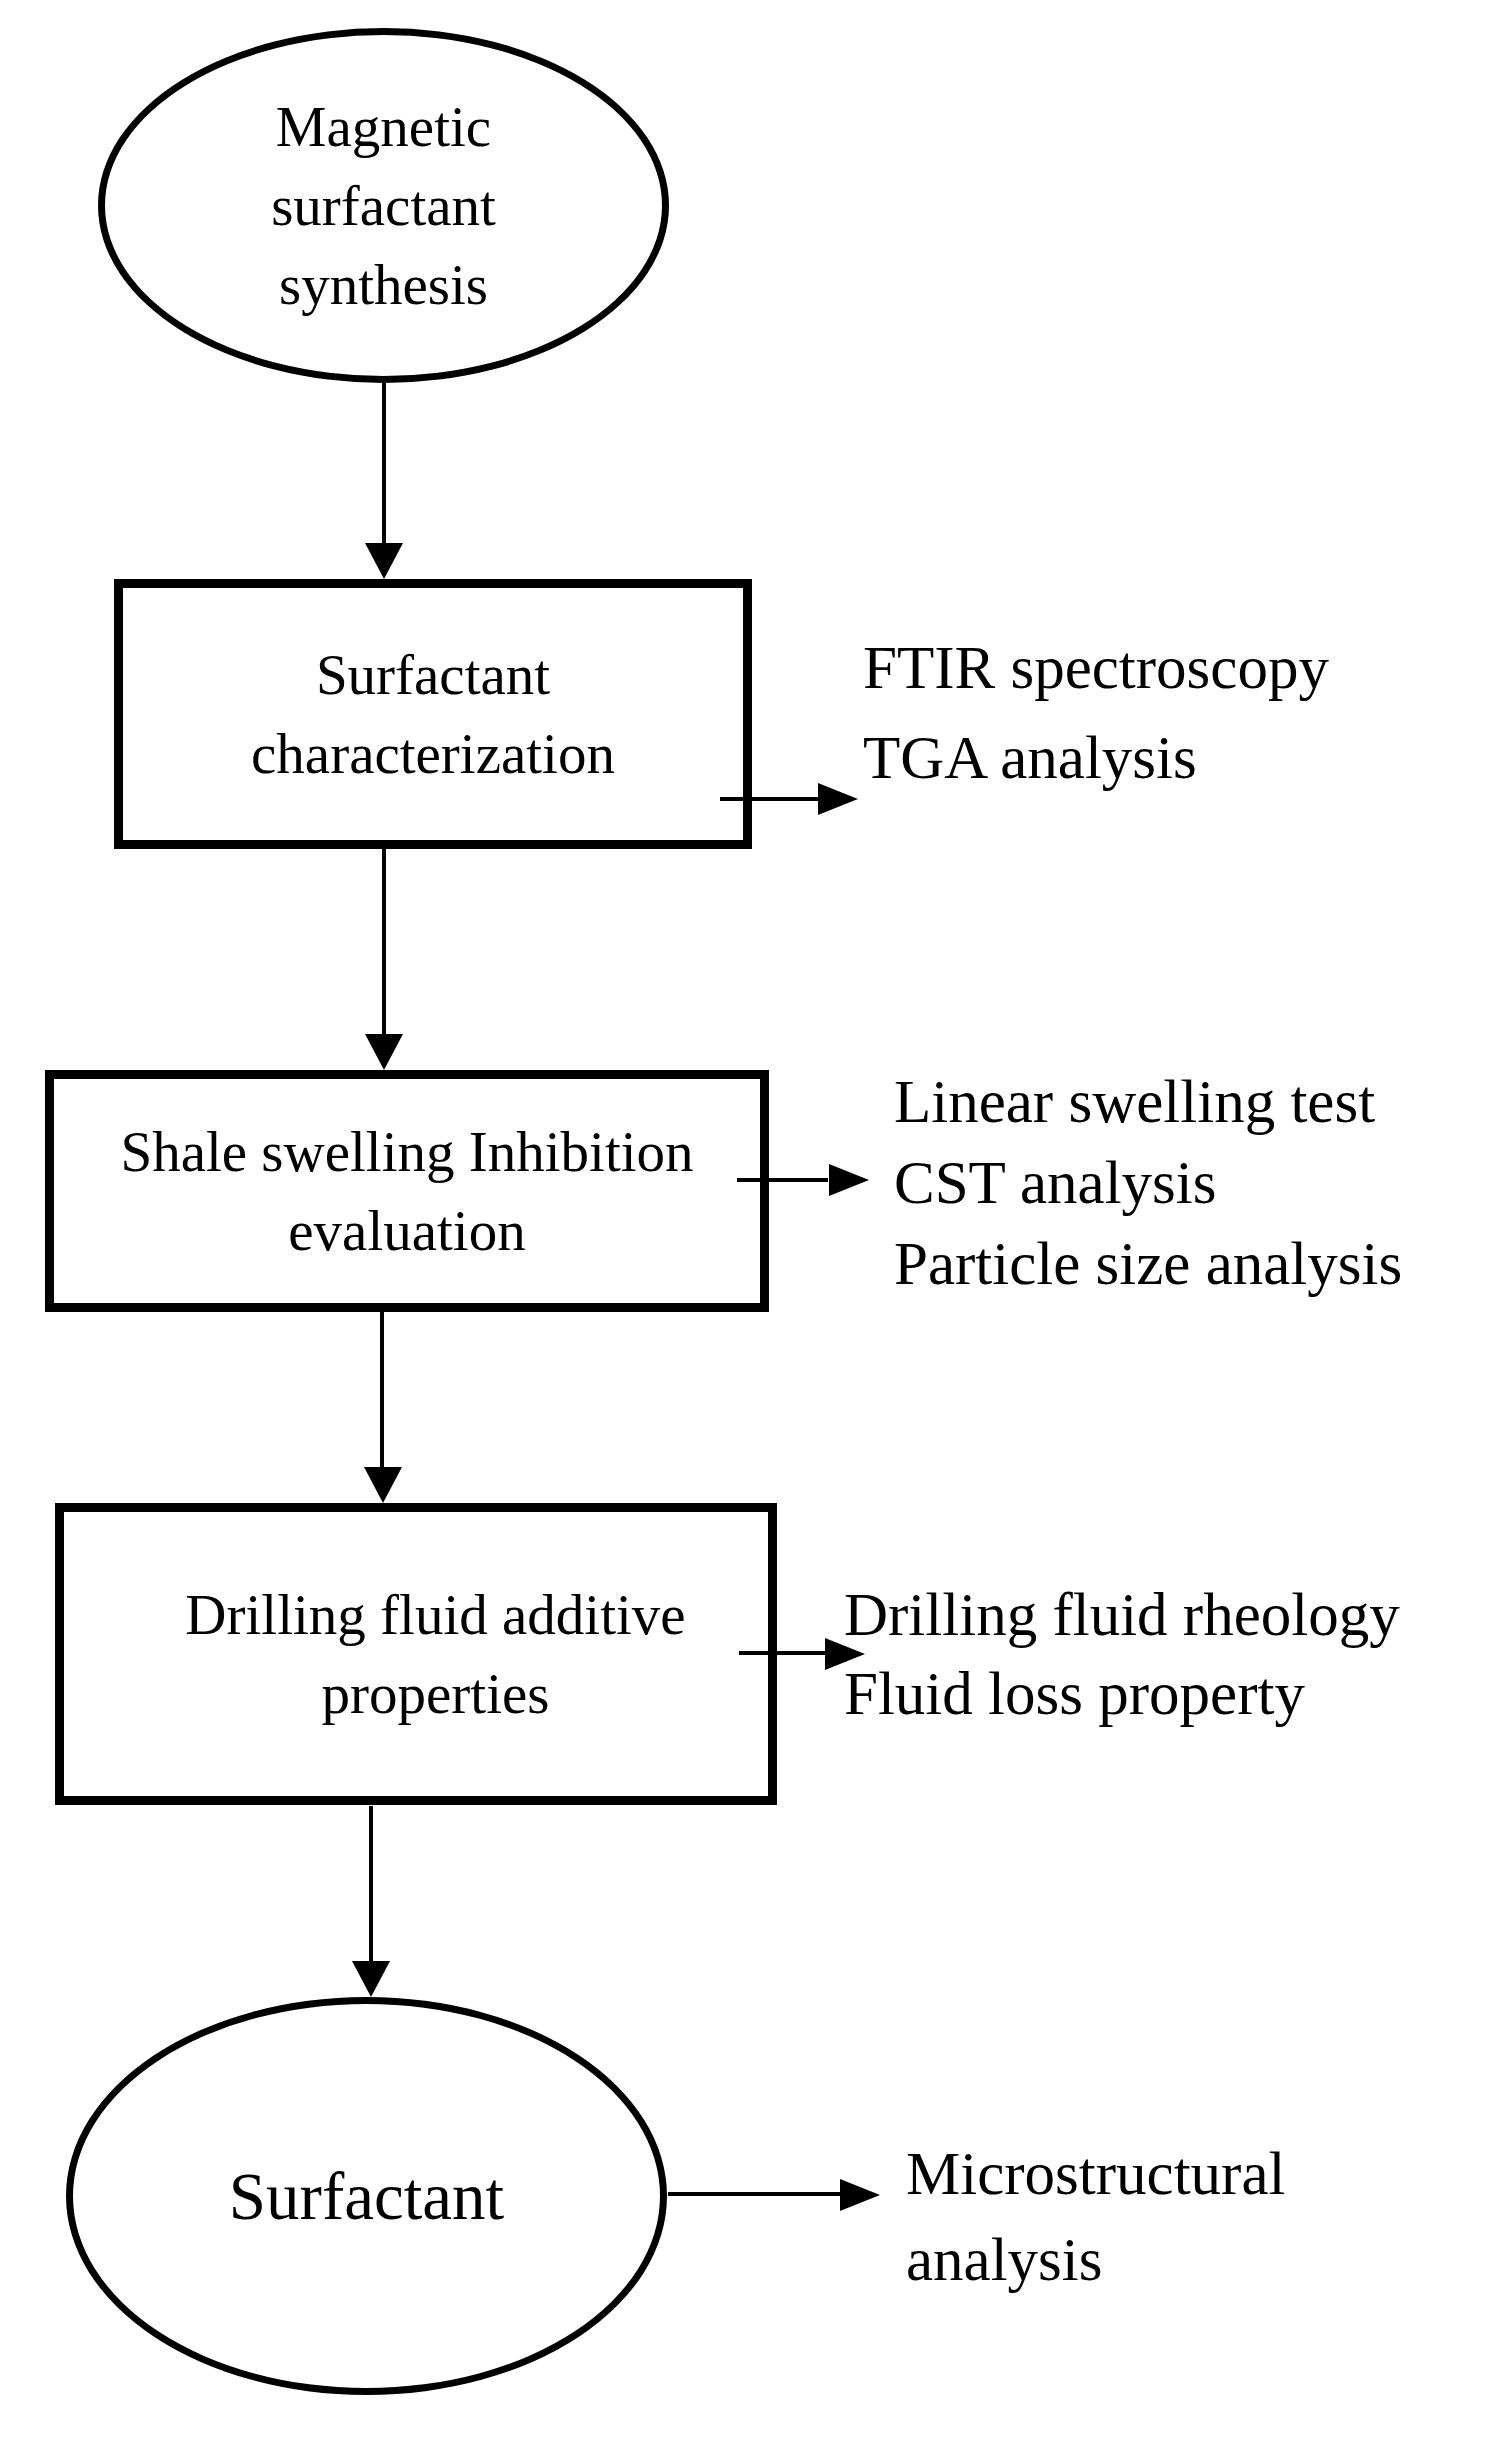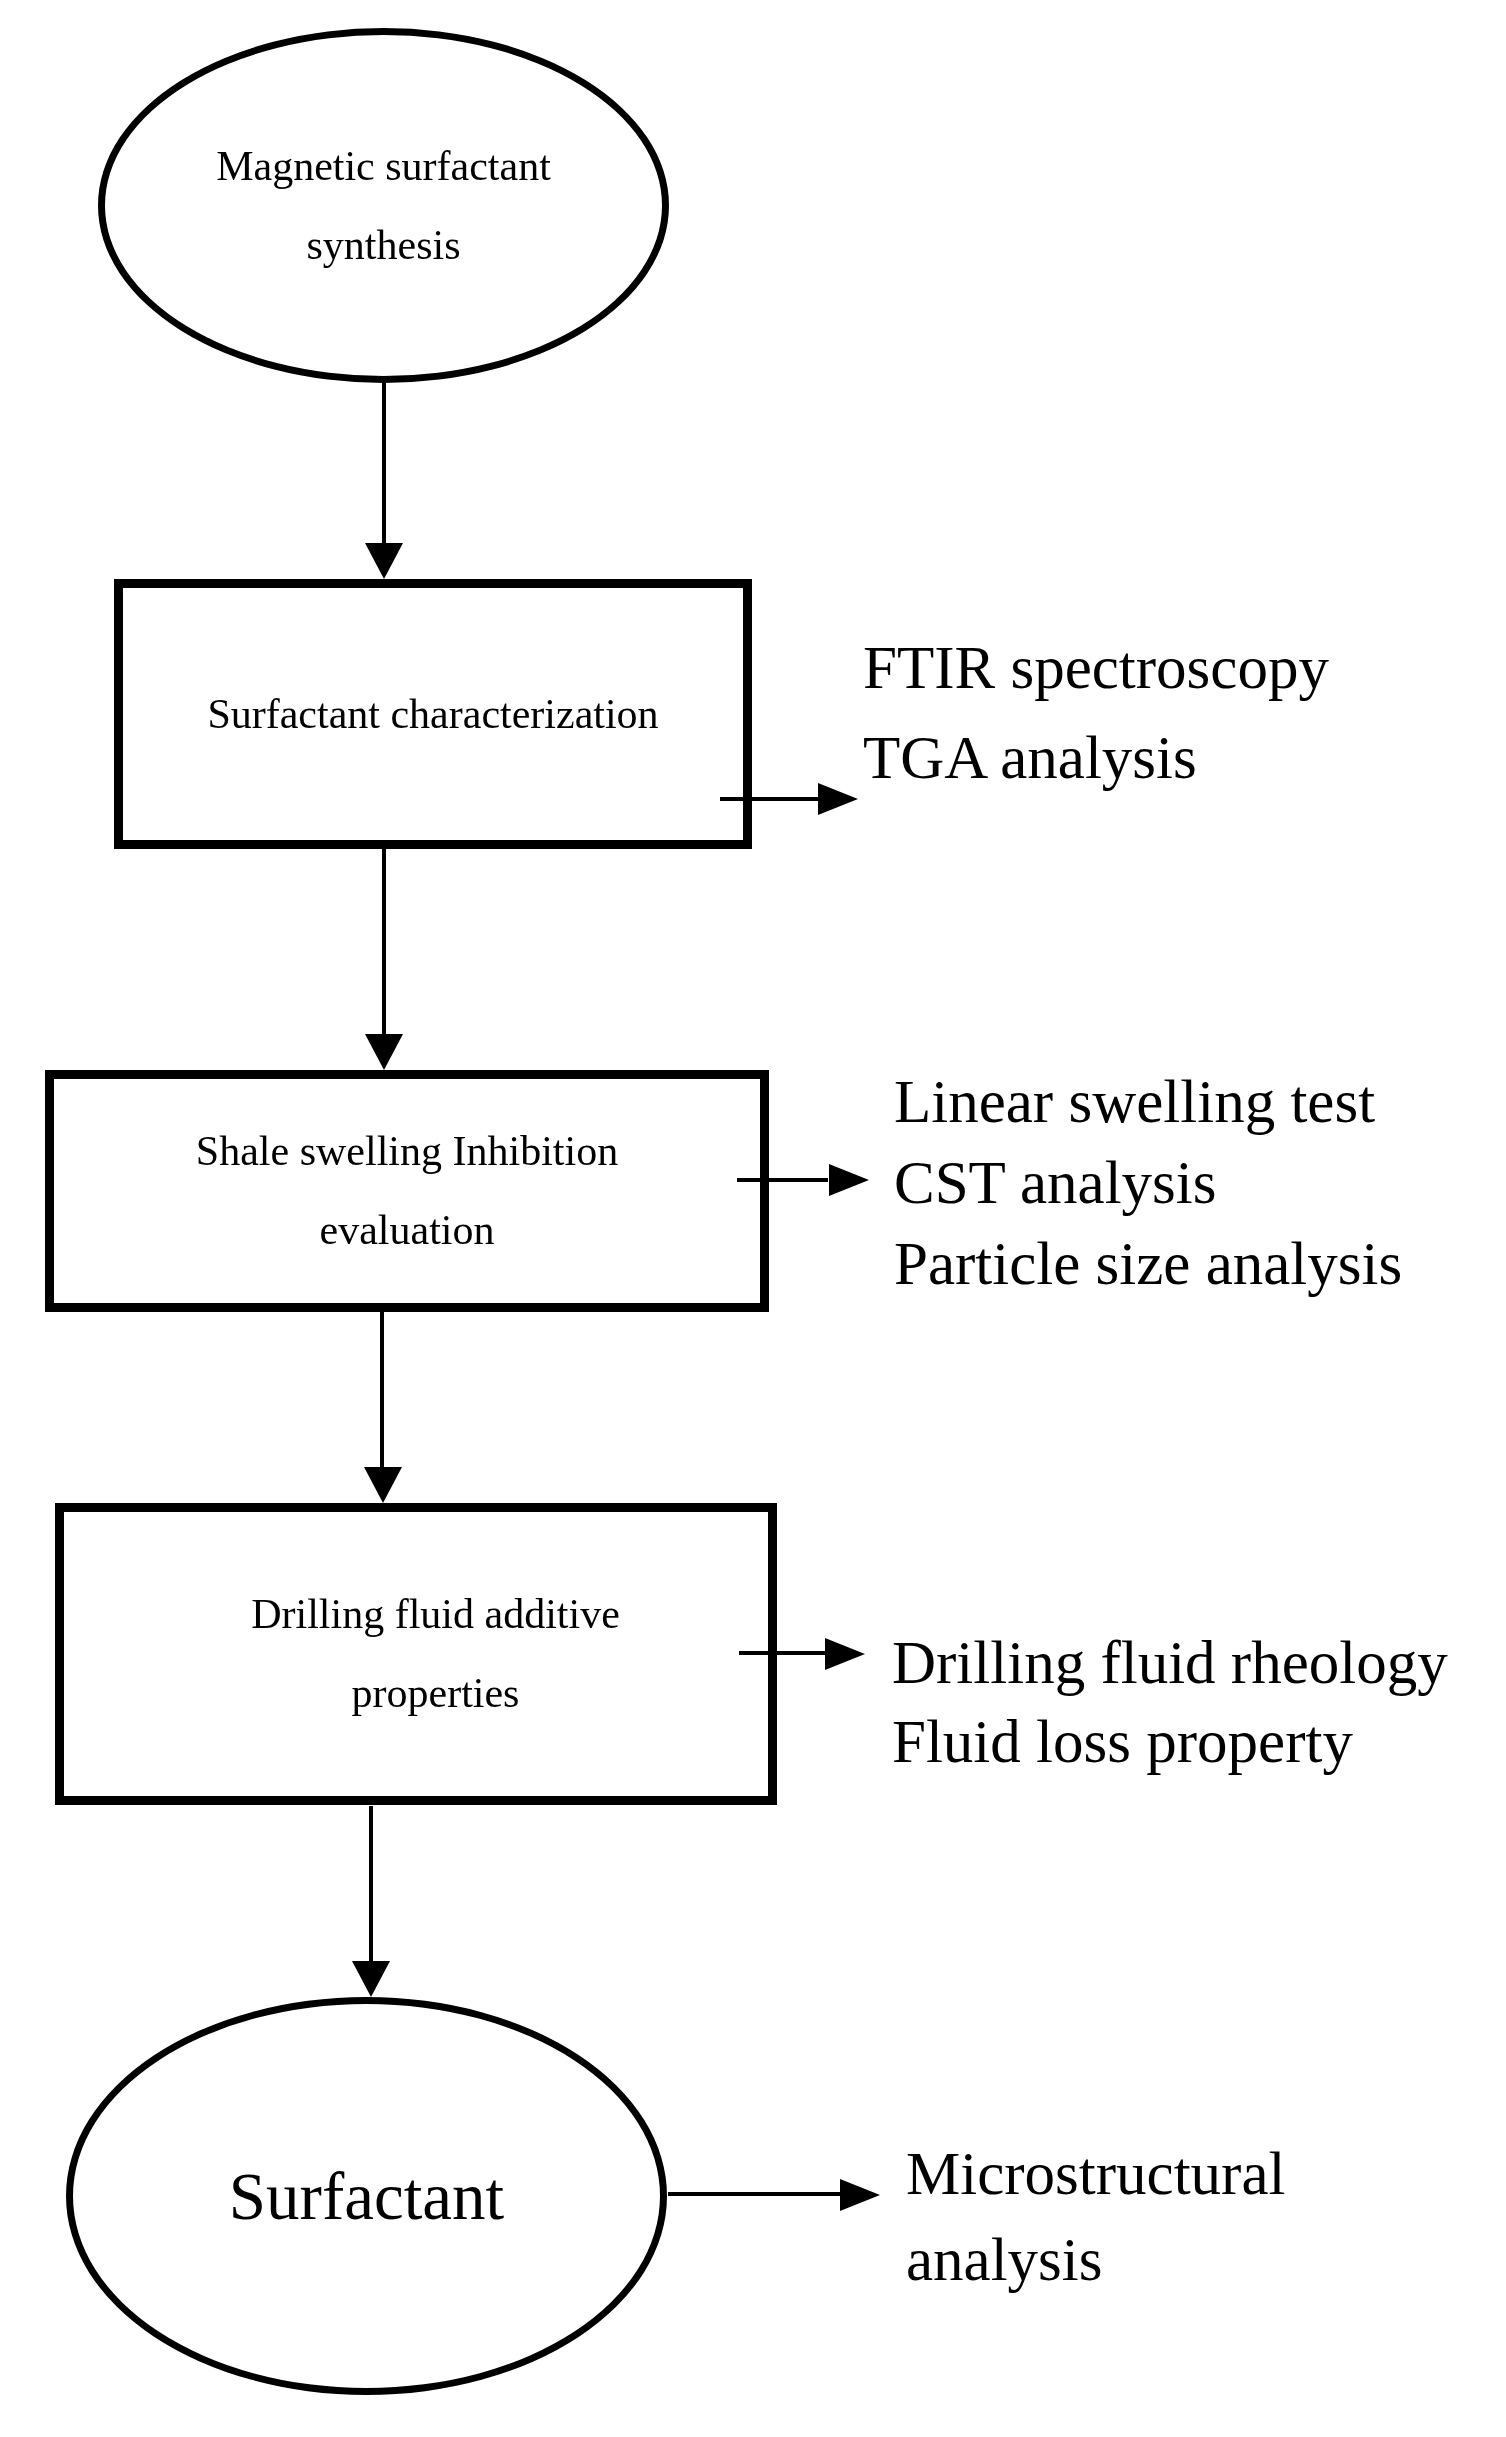--- a/index.html
+++ b/index.html
@@ -16,21 +16,21 @@
     position: absolute;
     display: flex;
     align-items: center;
     justify-content: center;
     text-align: center;
     box-sizing: border-box;
     background: #ffffff;
   }
   .ellipse { border: 7.8px solid #000; border-radius: 50%; }
   .box     { border: 9.5px solid #000; margin-left: 32px; }
-  .node-label { font-size: 42px; line-height: 79px; }
+  .node-label { font-size: 57px; line-height: 79px; }
   .vline { position: absolute; width: 4.3px; background: #000; }
   .hline { position: absolute; height: 4.3px; background: #000; }
   .head-down {
     position: absolute; width: 0; height: 0;
     border-left: 19px solid transparent;
     border-right: 19px solid transparent;
     border-top: 36px solid #000;
   }
   .head-right {
     position: absolute; width: 0; height: 0;
@@ -85,21 +85,21 @@
   <div class="vline" style="left:380px; top:1312px; height:159px;"></div>
   <div class="head-down" style="left:364px; top:1467px;"></div>
 
   <div class="node box" style="left:23px; top:1503px; width:722px; height:302px;padding-left:39px;">
     <div class="node-label" style="max-width:534px;">Drilling fluid additive properties</div>
   </div>
 
   <div class="hline" style="left:739px; top:1651px; width:86px;"></div>
   <div class="head-right" style="left:825px; top:1638px;"></div>
 
-  <div class="ann" style="left:892px; top:1575px; line-height:79px;margin-top:48px;">
+  <div class="ann" style="left:844px; top:1575px; line-height:79px;">
     <div class="ann-line">Drilling fluid rheology</div>
     <div class="ann-line">Fluid loss property</div>
   </div>
 
   <div class="vline" style="left:369px; top:1806px; height:157px;"></div>
   <div class="head-down" style="left:352px; top:1961px;"></div>
 
   <div class="node ellipse" style="left:66px; top:1997px; width:601px; height:398px;">
     <div class="node-label" style="max-width:534px; font-size:67px;">Surfactant</div>
   </div>

